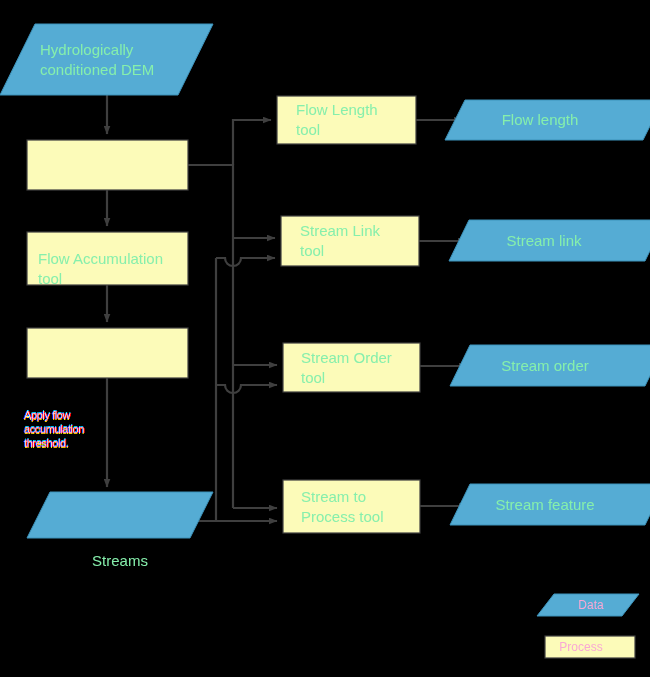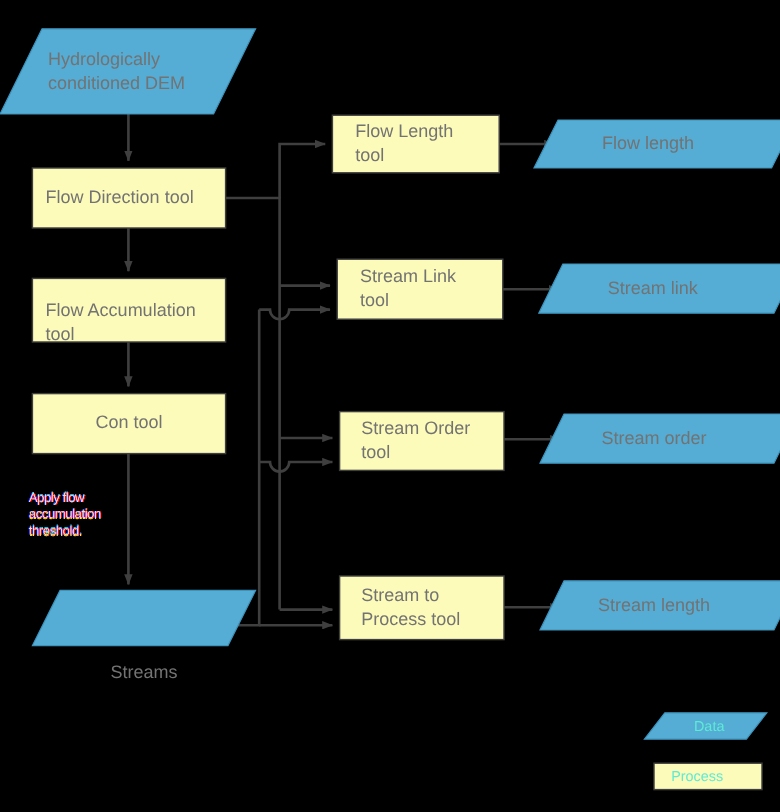--- a/index.html
+++ b/index.html
@@ -19,35 +19,35 @@
     position: absolute;
     left: 0;
     top: 0;
     width: 650px;
     height: 677px;
   }
   .node-label {
     position: absolute;
     display: flex;
     align-items: center;
-    color: #737373;
+    color: #86efac;
     font-size: 15px;
     line-height: 1.32;
     pointer-events: none;
     white-space: pre-line;
   }
   .label-left   { justify-content: flex-start; }
   .label-center { justify-content: center; }
 
   .legend-label {
     position: absolute;
     display: flex;
     align-items: center;
     justify-content: center;
-    color: #5eead4;
+    color: #f9a8d4;
     font-size: 12px;
   }
 
   
   .annot {
     position: absolute;
     font-size: 11px;
     font-weight: 400;
     line-height: 1.28;
     letter-spacing: -0.4px;
@@ -129,26 +129,24 @@
     <rect x="283" y="343" width="137" height="49" fill="#fcfbb9" stroke="#3f3f3f" stroke-width="1.2"></rect>
     <rect x="283" y="480" width="137" height="53" fill="#fcfbb9" stroke="#3f3f3f" stroke-width="1.2"></rect>
 
     <polygon points="554,594 639,594 622,616 537,616" fill="#55acd4" stroke="#3d93bb" stroke-width="1"></polygon>
     <rect x="545" y="636" width="90" height="22" fill="#fcfbb9" stroke="#3f3f3f" stroke-width="1.2"></rect>
   </svg>
 
   <div class="node-label label-left" style="left:40px; top:28px; width:160px; height:64px;">Hydrologically
 conditioned DEM</div>
 
-  <div class="node-label label-left" style="left:38px; top:140px; width:150px; height:50px;">Flow Direction tool</div>
 
   <div class="node-label label-left" style="left:38px; top:248px; width:150px; height:42px;">Flow Accumulation
 tool</div>
 
-  <div class="node-label label-center" style="left:27px; top:328px; width:161px; height:50px;">Con tool</div>
 
   <div class="node-label label-center" style="left:30px; top:492px; width:180px; height:46px;margin-top:46px;">Streams</div>
 
   <div class="node-label label-left" style="left:296px; top:95px; width:120px; height:50px;">Flow Length
 tool</div>
 
   <div class="node-label label-center" style="left:455px; top:100px; width:170px; height:40px;">Flow length</div>
 
   <div class="node-label label-left" style="left:300px; top:216px; width:120px; height:50px;">Stream Link
 tool</div>
@@ -156,21 +154,21 @@
   <div class="node-label label-center" style="left:459px; top:220px; width:170px; height:41px;">Stream link</div>
 
   <div class="node-label label-left" style="left:301px; top:343px; width:120px; height:49px;">Stream Order
 tool</div>
 
   <div class="node-label label-center" style="left:460px; top:345px; width:170px; height:41px;">Stream order</div>
 
   <div class="node-label label-left" style="left:301px; top:480px; width:122px; height:53px;">Stream to
 Process tool</div>
 
-  <div class="node-label label-center" style="left:460px; top:484px; width:170px; height:41px;">Stream length</div>
+  <div class="node-label label-center" style="left:460px; top:484px; width:170px; height:41px;">Stream feature</div>
 
   <div class="annot" style="left:24px; top:408px; width:110px;">Apply flow
 accumulation
 threshold.</div>
 
   <div class="legend-label" style="left:546px; top:594px; width:90px; height:22px;">Data</div>
   <div class="legend-label" style="left:545px; top:636px; width:72px; height:22px;">Process</div>
 
 </div>
 

